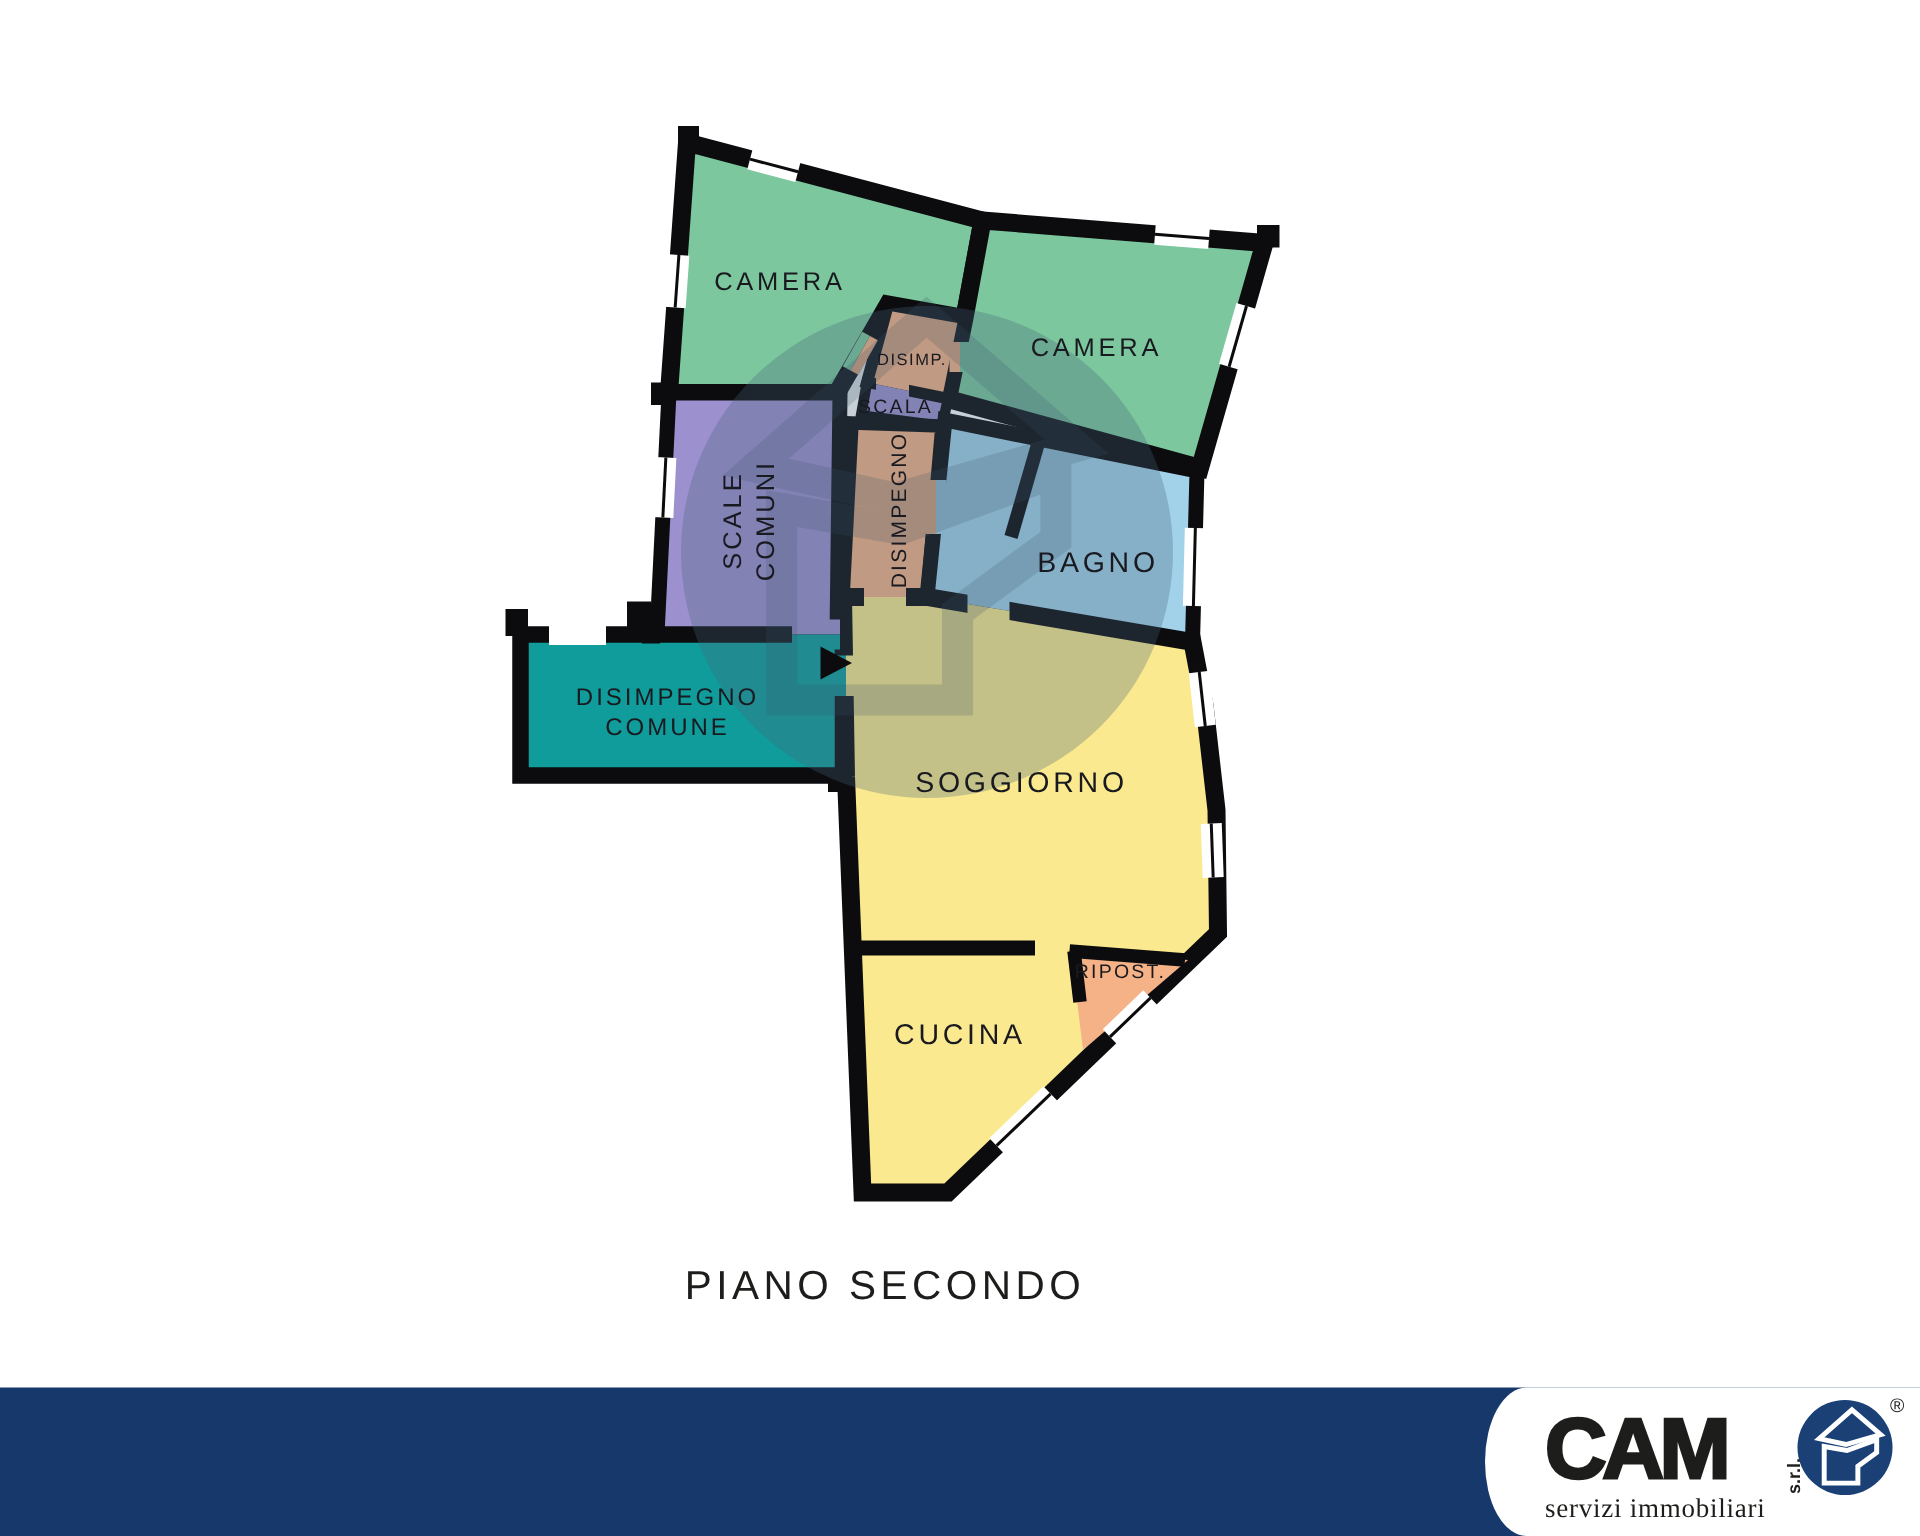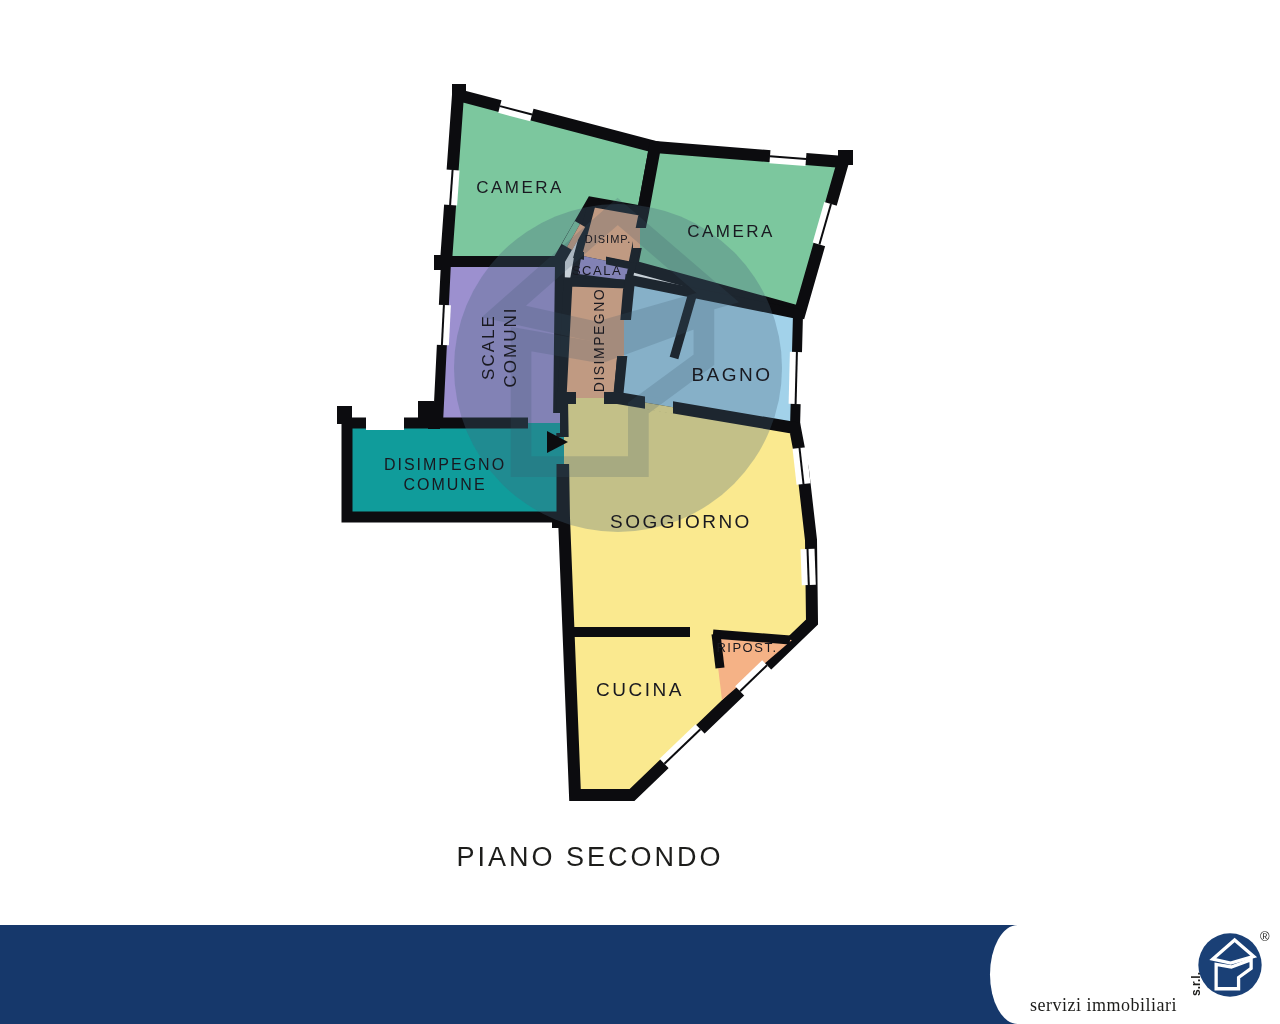--- a/index.html
+++ b/index.html
@@ -137,20 +137,21 @@
     <text class="rl-big" x="640" y="696" text-anchor="middle">CUCINA</text>
   </g>
 
   <text class="plan-title" x="590" y="866" text-anchor="middle">PIANO SECONDO</text>
 </svg>
 
 
 <div class="footer-bar">
 
   <div class="logo-panel">
+    <div class="cam-name">CAM</div>
     <div class="cam-suffix">s.r.l.</div>
     <svg class="logo-circle-svg" width="66" height="66" viewBox="0 0 100 100">
       <circle cx="50" cy="50" r="48" fill="#1a4076"></circle>
       <g fill="none" stroke="#ffffff" stroke-width="5">
         <path d="M24,41 L57,12 L86,37 L51,47 Z"></path>
         <path d="M29,49 L29,86 L63,86 L63,69 L82,55 L82,42 L52,53 Z"></path>
       </g>
     </svg>
     <div class="cam-reg">®</div>
     <div class="cam-tagline">servizi immobiliari</div>

